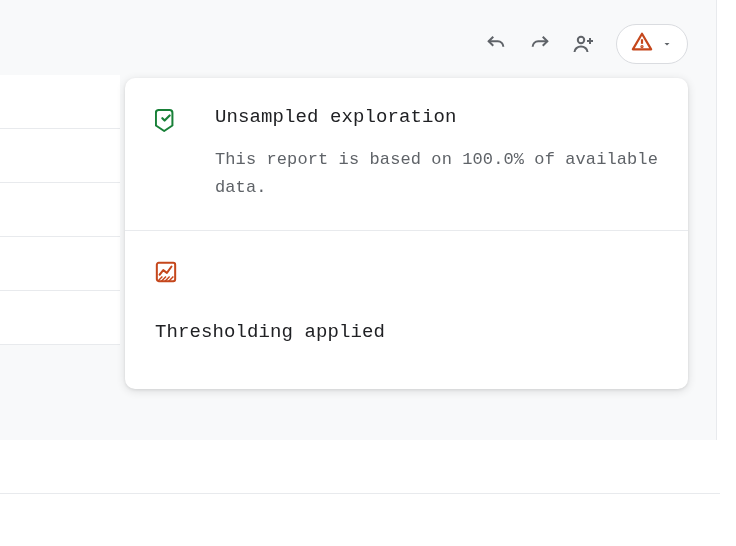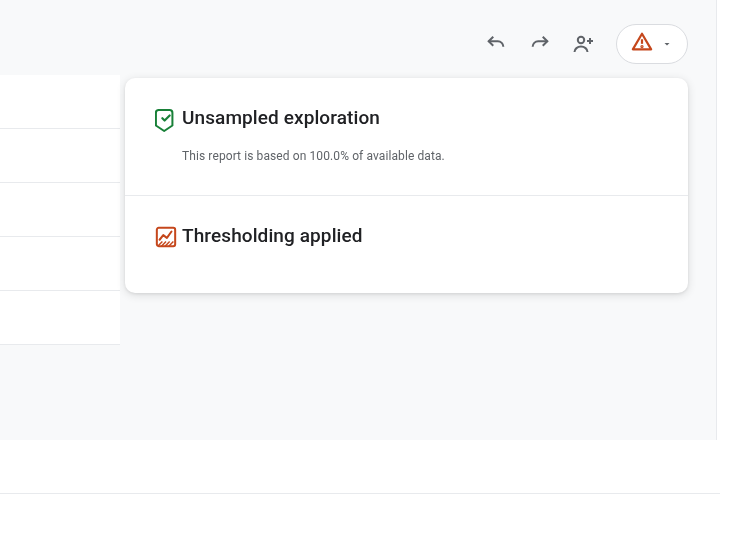--- a/index.html
+++ b/index.html
@@ -61,40 +61,42 @@
       left: 125px;
       width: 563px;
       background: #fff;
       border-radius: 10px;
       box-shadow: 0 2px 10px rgba(0,0,0,0.12), 0 1px 3px rgba(0,0,0,0.08);
       overflow: hidden;
     }
     .popup-section {
       padding: 28px 30px 28px 30px;
       display: flex;
-      gap: 5px;
+      gap: 38px;
+      font-family: Liberation Mono, monospace;
     }
     .popup-section + .popup-section {
       border-top: 1px solid #e8eaed;
+      flex-direction: column;
     }
     .popup-icon {
       flex-shrink: 0;
       width: 22px;
       height: 22px;
       margin-top: 2px;
     }
     .popup-content h3 {
       font-size: 19px;
       font-weight: 500;
       color: #202124;
       margin-bottom: 18px;
       letter-spacing: 0.1px;
     }
     .popup-content p {
-      font-size: 12px;
+      font-size: 17px;
       line-height: 1.65;
       color: #5f6368;
       letter-spacing: 0.1px;
     }
     .popup-content a {
       color: #1a73e8;
       text-decoration: underline;
       cursor: pointer;
     }
     .rside {

